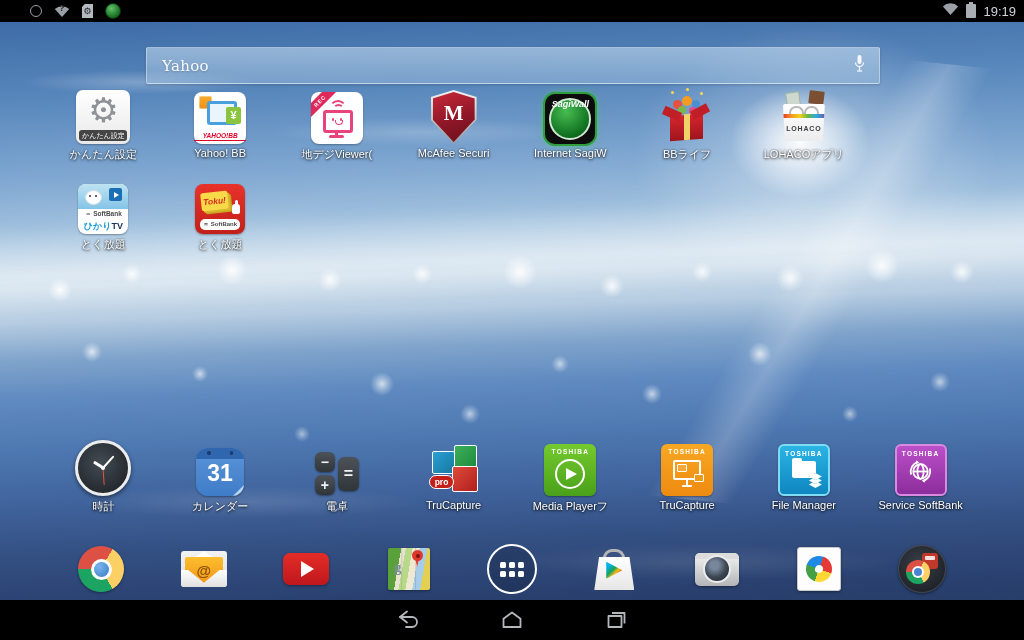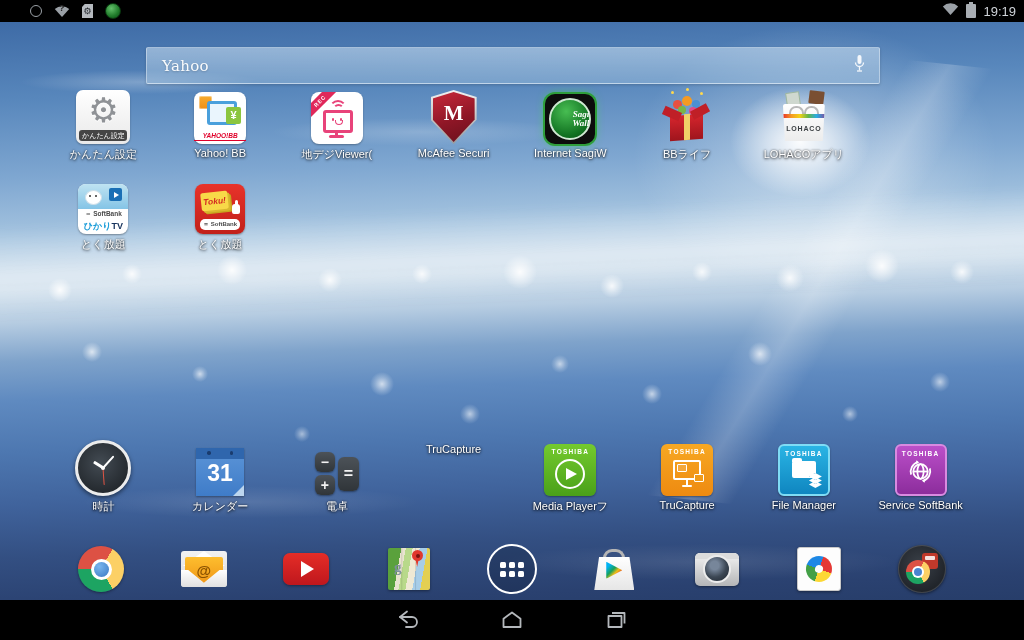--- a/index.html
+++ b/index.html
@@ -119,21 +119,21 @@
   .ic-chideji .ribbon{position:absolute;top:4px;left:-13px;width:44px;height:10px;background:#e0285a;
     transform:rotate(-45deg);color:#fff;font-size:5.5px;font-weight:bold;text-align:center;line-height:10px;letter-spacing:1px;}
   .ic-mcafee{width:46px;height:54px;background:linear-gradient(#f2f2f2,#9a9a9a);
     clip-path:polygon(50% 0%,100% 13%,100% 55%,50% 100%,0% 55%,0% 13%);display:flex;align-items:center;justify-content:center;}
   .ic-mcafee .in{width:42px;height:50px;background:linear-gradient(160deg,#c8293a,#8e1626 55%,#69101c);
     clip-path:polygon(50% 0%,100% 13%,100% 55%,50% 100%,0% 55%,0% 13%);display:flex;justify-content:center;}
   .ic-mcafee .m{margin-top:9px;color:#fff;font-family:"Liberation Serif","DejaVu Serif",serif;font-size:21px;font-weight:bold;}
   .ic-sagi{width:50px;height:50px;border-radius:10px;background:#0c0c0c;
     box-shadow:0 0 0 2px #2f9e3c,0 0 9px rgba(70,210,90,.85);display:flex;align-items:center;justify-content:center;}
   .ic-sagi .disc{width:38px;height:38px;border-radius:50%;background:radial-gradient(circle at 40% 30%,#47bd52,#107020 70%,#0a4d15);
-    border:2px solid #cfe9d2;display:flex;flex-direction:column;align-items:flex-end;justify-content:center;font-family:Liberation Serif, serif;}
+    border:2px solid #cfe9d2;display:flex;flex-direction:row;align-items:flex-start;justify-content:center;}
   .ic-sagi .t{color:#fff;font-size:9px;font-weight:bold;font-style:italic;line-height:9.5px;}
   .ic-bblife{width:56px;height:56px;}
   .ic-bblife .box{position:absolute;left:11px;bottom:4px;width:33px;height:25px;background:linear-gradient(#d6252d,#9f151d);transform:skewY(-4deg);}
   .ic-bblife .rib{position:absolute;left:25px;bottom:4px;width:6px;height:26px;background:#f0d268;transform:skewY(-4deg);}
   .ic-bblife .flap{position:absolute;width:18px;height:9px;background:#c01f27;}
   .ic-bblife .flap.l{left:4px;bottom:26px;transform:rotate(24deg);}
   .ic-bblife .flap.r{right:6px;bottom:28px;transform:rotate(-28deg);}
   .ic-bblife .it{position:absolute;border-radius:50%;}
   .ic-bblife .i1{left:14px;top:12px;width:9px;height:9px;background:#e85040;}
   .ic-bblife .i2{left:23px;top:8px;width:10px;height:10px;background:#f59a23;}
@@ -172,21 +172,21 @@
   .ic-toku .band{position:absolute;left:5px;right:5px;bottom:4px;height:11px;background:#fff;border-radius:5px;
     text-align:center;font-size:6px;font-weight:bold;color:#4a4a4a;line-height:11px;}
   
   .ic-clock{width:50px;height:50px;border-radius:50%;background:radial-gradient(circle at 45% 40%,#434b53,#23282d 75%);
     border:3px solid #ececec;box-shadow:0 2px 4px rgba(0,0,0,.5);}
   .ic-clock .hand{position:absolute;left:50%;top:50%;transform-origin:50% 100%;background:#fff;border-radius:1px;}
   .ic-clock .hh{width:2.5px;height:11px;transform:translate(-50%,-100%) rotate(-58deg);}
   .ic-clock .mh{width:2px;height:16px;transform:translate(-50%,-100%) rotate(42deg);}
   .ic-clock .sh{width:1px;height:17px;background:#e05545;transform:translate(-50%,-100%) rotate(176deg);}
   .ic-clock .dot{position:absolute;left:50%;top:50%;width:4px;height:4px;margin:-2px;background:#fff;border-radius:50%;}
-  .ic-cal{width:48px;height:48px;border-radius:0;overflow:hidden;background:linear-gradient(#5c95d8,#3f7cc8);box-shadow:0 1px 2px rgba(0,0,0,.35);}
+  .ic-cal{width:48px;height:48px;border-radius:12px;overflow:hidden;background:linear-gradient(#5c95d8,#3f7cc8);box-shadow:0 1px 2px rgba(0,0,0,.35);}
   .ic-cal .hd{position:absolute;top:0;left:0;right:0;height:11px;background:#2f66ad;}
   .ic-cal .pin{position:absolute;top:3px;width:3.5px;height:3.5px;border-radius:50%;background:#1a3c6e;}
   .ic-cal .pin.l{left:11px;} .ic-cal .pin.r{right:11px;}
   .ic-cal .day{position:absolute;top:12px;width:100%;text-align:center;color:#fff;font-size:23px;font-weight:bold;}
   .ic-cal .curl{position:absolute;right:0;bottom:0;width:0;height:0;border-left:11px solid transparent;border-bottom:11px solid #bcd6ef;}
   .ic-calc{width:48px;height:48px;}
   .ic-calc .k{position:absolute;background:linear-gradient(#4c5258,#303539);border-radius:6px;color:#f2f2f2;
     display:flex;align-items:center;justify-content:center;font-weight:bold;box-shadow:0 1px 2px rgba(0,0,0,.4);}
   .ic-calc .k1{left:2px;top:4px;width:20px;height:20px;font-size:14px;}
   .ic-calc .k2{left:25px;top:9px;width:21px;height:34px;font-size:16px;}
@@ -461,20 +461,28 @@
       <div class="icbox">
           <div class="ic ic-calc">
         <div class="k k1">−</div>
         <div class="k k2">=</div>
         <div class="k k3">+</div>
       </div>
         </div>
       <div class="lbl">電卓</div>
     </div>
     <div class="cell">
+      <div class="icbox">
+          <div class="ic ic-office">
+        <div class="cb b"></div>
+        <div class="cb g"></div>
+        <div class="cb r"></div>
+        <div class="pro">pro</div>
+      </div>
+        </div>
       <div class="lbl">TruCapture</div>
     </div>
     <div class="cell">
       <div class="icbox">
           <div class="ic tosh ic-mp">
         <div class="brand">TOSHIBA</div>
         <div class="ring">
               <div class="tri"></div>
             </div>
       </div>

